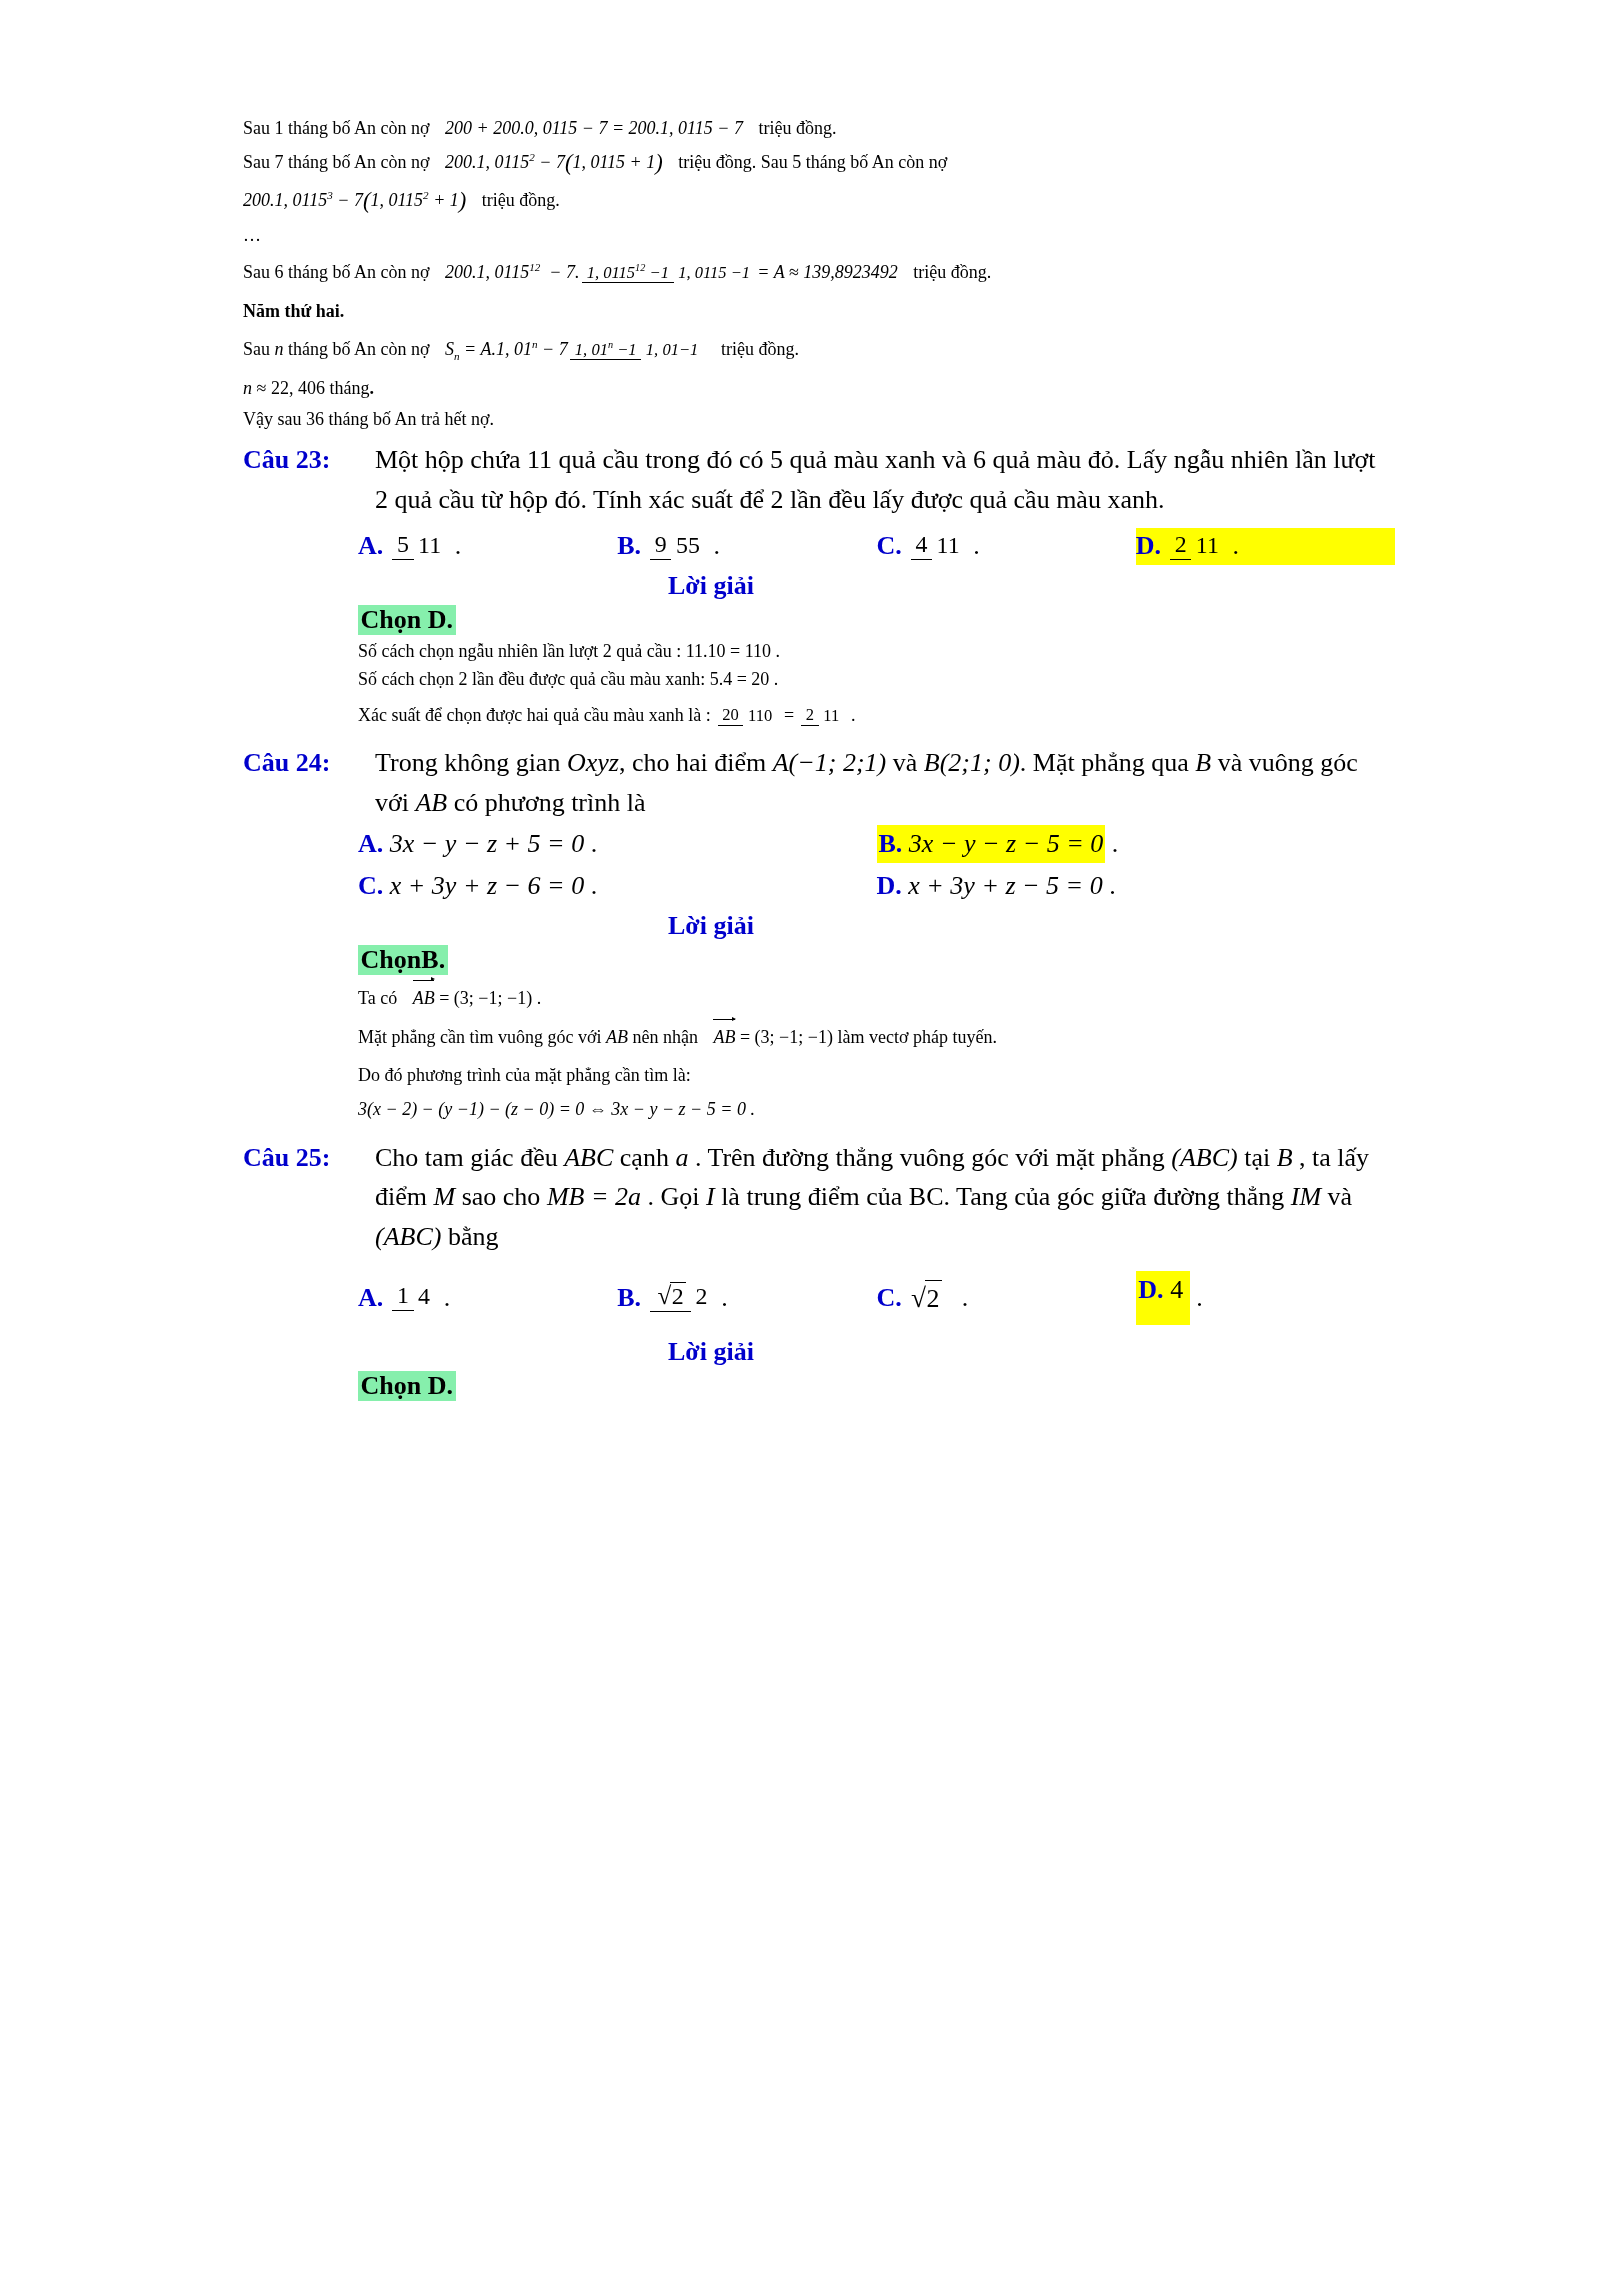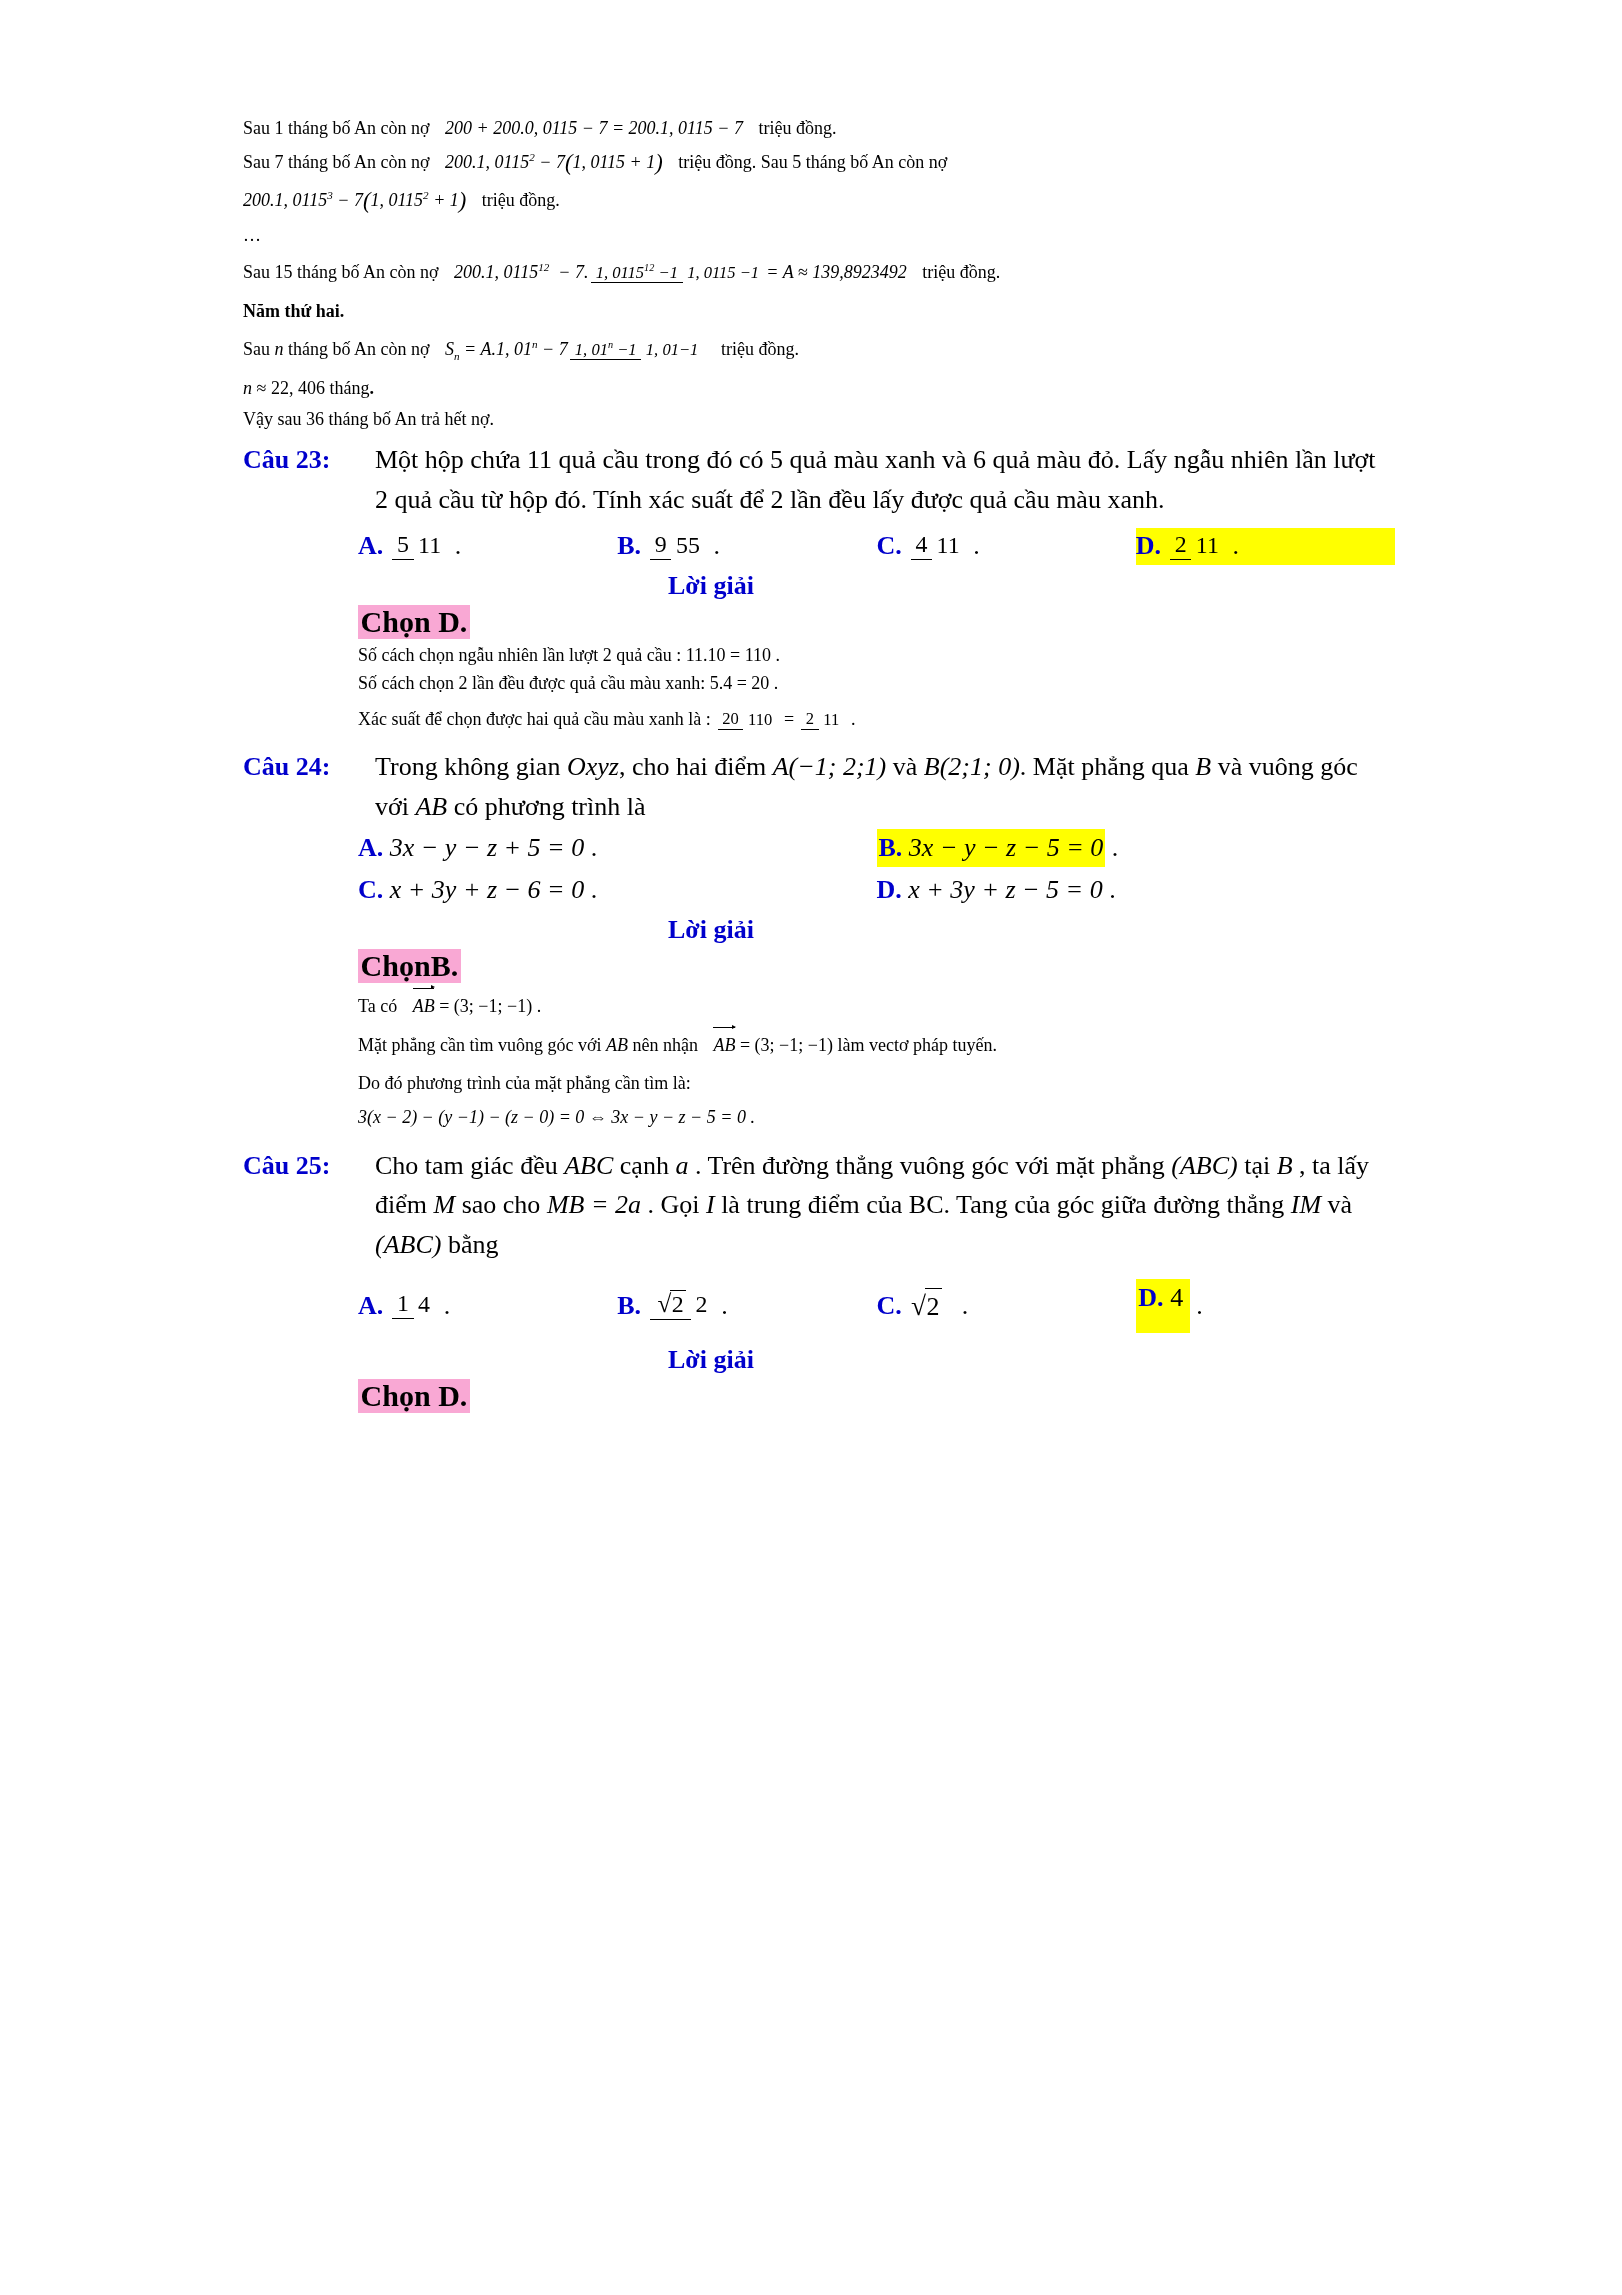--- a/index.html
+++ b/index.html
@@ -151,22 +151,22 @@
     text-align: center;
     font-weight: bold;
     color: #0000CC;
     font-size: 26px;
     margin: 6.5px 0 3.9px 0;
     padding-right: 216px;
   }
   .chon {
     display: inline-block;
     font-weight: bold;
-    font-size: 30px;
-    background: #f9a8d4;
+    font-size: 26px;
+    background: #86efac;
     padding: 0 2.6px;
   }
   .chon-wrap { margin-left: 115px; margin-top: 3.9px; margin-bottom: 2.6px; }
   .tight { margin-bottom: 1.3px; }
 </style>
 </head>
 <body>
 
 <div class="page">
   <div class="content">
@@ -189,21 +189,21 @@
 
     <div class="line">
       <span class="mathit">200.1, 0115<sup>3</sup> − 7<span style="font-size:1.25em;vertical-align:-2px;">(</span>1, 0115<sup>2</sup> + 1<span style="font-size:1.25em;vertical-align:-2px;">)</span></span>
       <span class="sp"></span>
       <span>triệu đồng.</span>
     </div>
 
     <div class="line" style="letter-spacing:3.9px;">…</div>
 
     <div class="line" style="margin-top:9.2px;">
-      <span>Sau 15 tháng bố An còn nợ</span>
+      <span>Sau 6 tháng bố An còn nợ</span>
       <span class="sp"></span>
       <span class="mathit">200.1, 0115<sup>12</sup></span>
       <span class="mathit">&nbsp;− 7.</span><span class="frac">
           <span class="num mathit">1, 0115<sup>12</sup> −1</span>
           <span class="den mathit">1, 0115 −1</span>
         </span><span class="mathit">= A ≈ 139,8923492</span>
       <span class="sp"></span>
       <span>triệu đồng.</span>
     </div>
 

